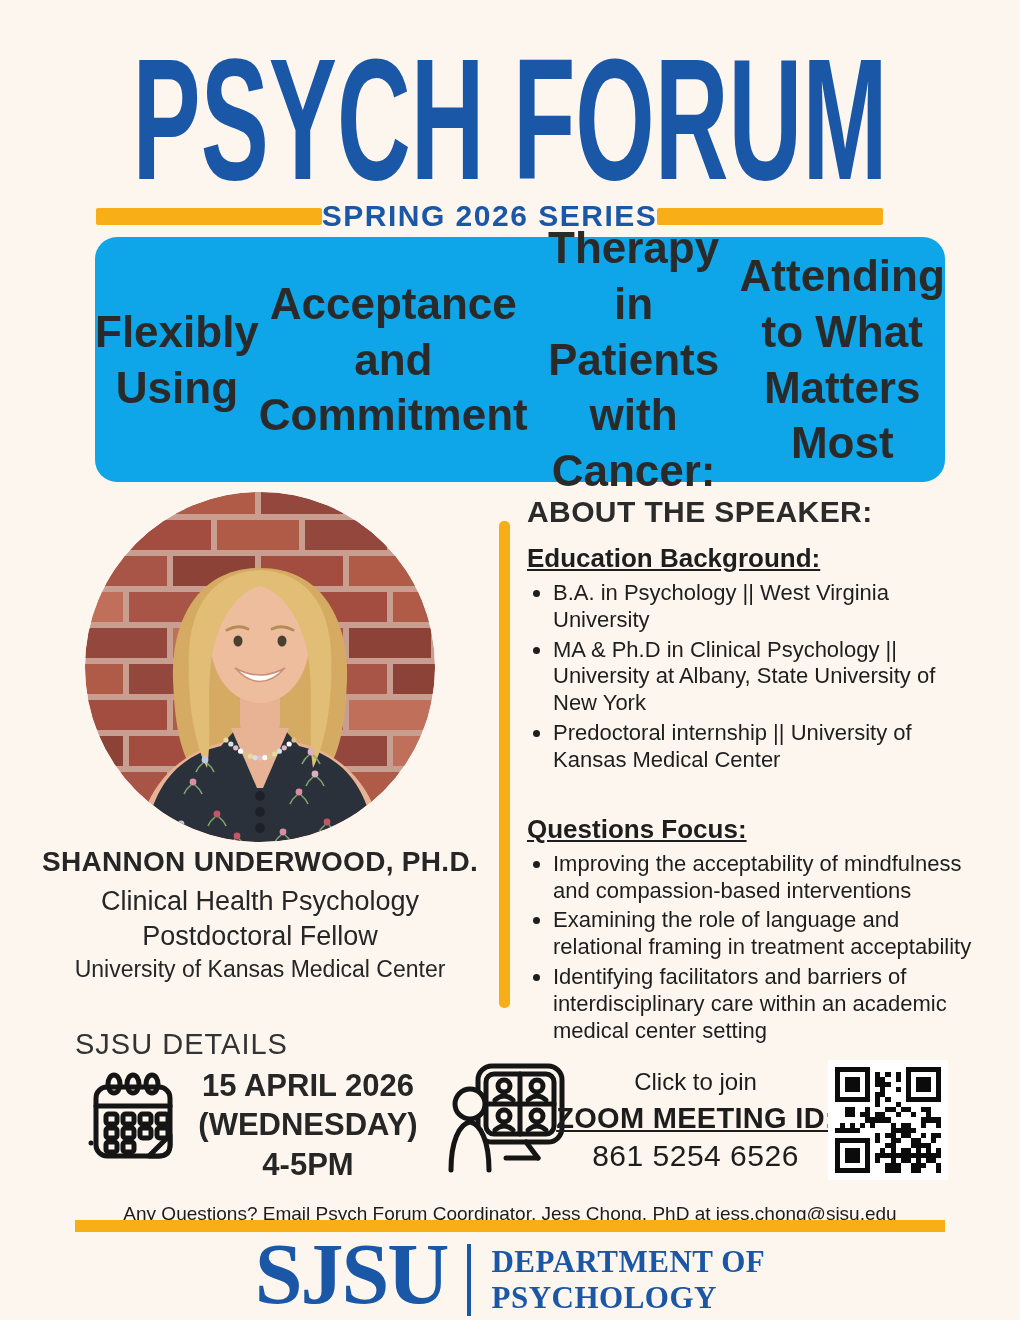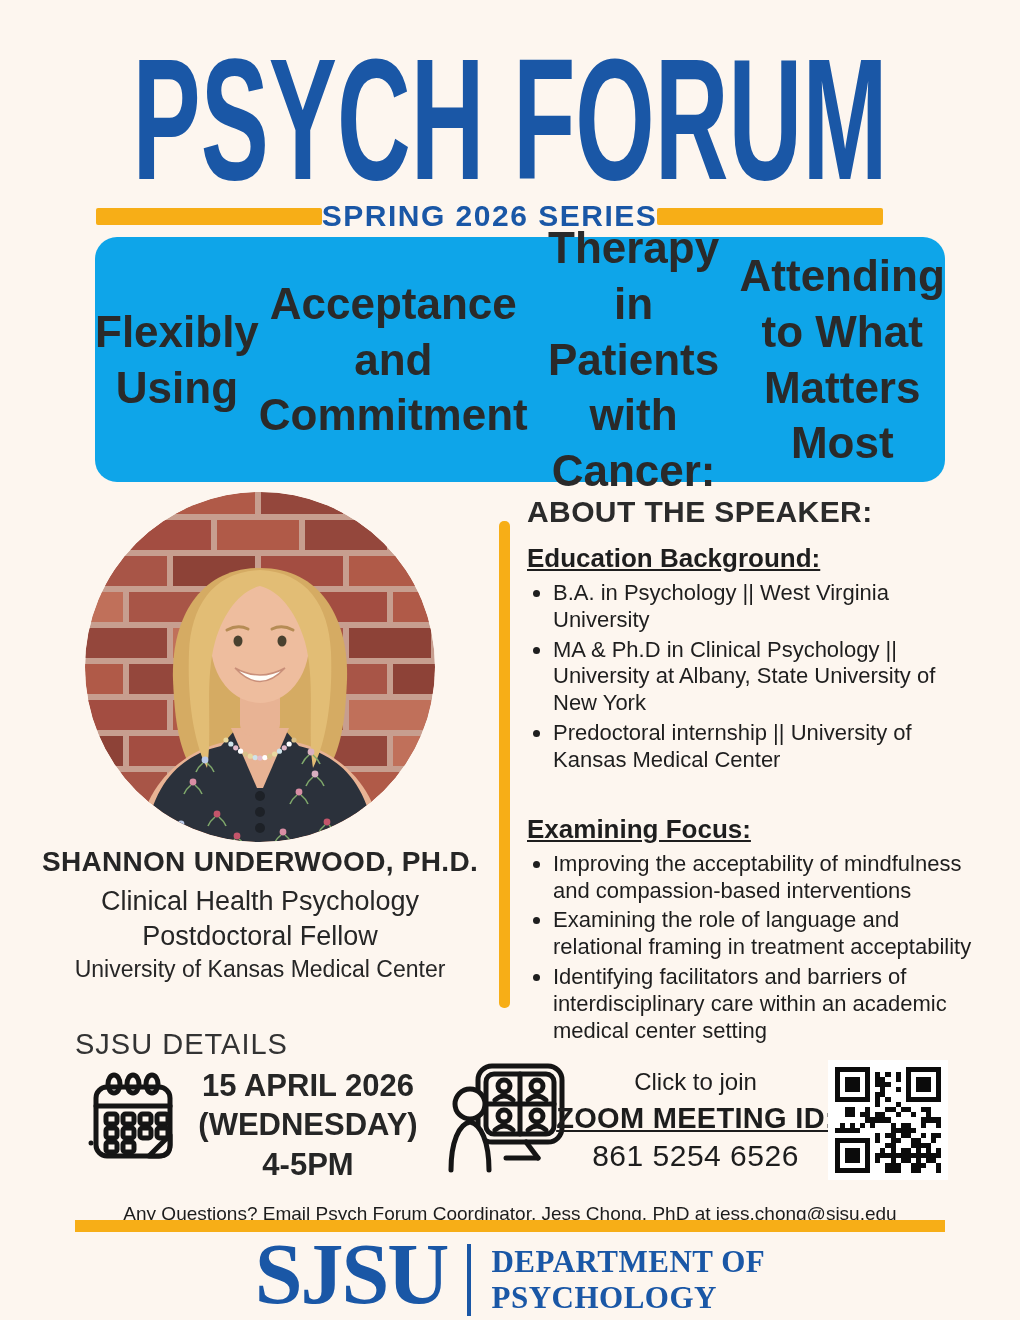--- a/index.html
+++ b/index.html
@@ -237,21 +237,21 @@
 <div id="about-col" class="abs">
   <div id="about-heading">ABOUT THE SPEAKER:</div>
 
   <div class="about-section-title">Education Background:</div>
   <ul class="about-list">
     <li>B.A. in Psychology || West Virginia University</li>
     <li>MA &amp; Ph.D in Clinical Psychology || University at Albany, State University of New York</li>
     <li>Predoctoral internship || University of Kansas Medical Center</li>
   </ul>
 
-  <div class="about-section-title second">Examining Focus:</div>
+  <div class="about-section-title second">Questions Focus:</div>
   <ul class="about-list">
     <li>Improving the acceptability of mindfulness and compassion-based interventions</li>
     <li>Examining the role of language and relational framing in treatment acceptability</li>
     <li>Identifying facilitators and barriers of interdisciplinary care within an academic medical center setting</li>
   </ul>
 </div>
 
 <div id="details-heading" class="abs">SJSU DETAILS</div>
 
 <div id="calendar-icon-box" class="abs">

